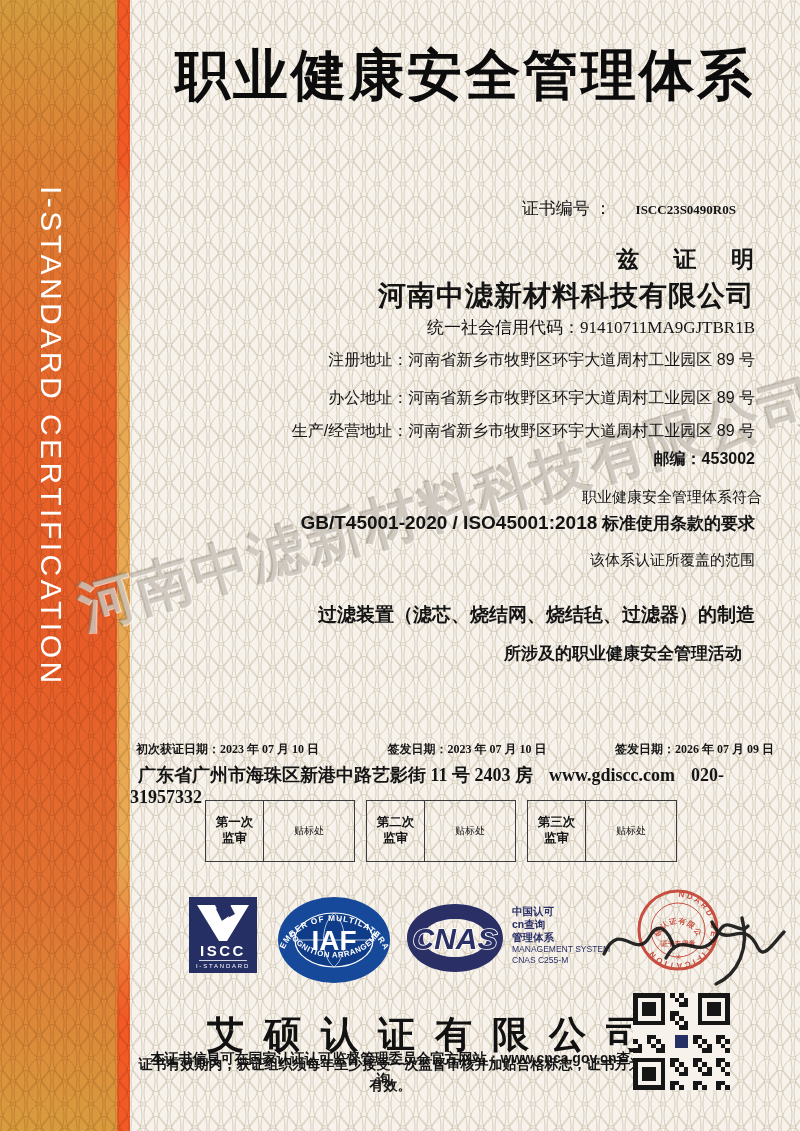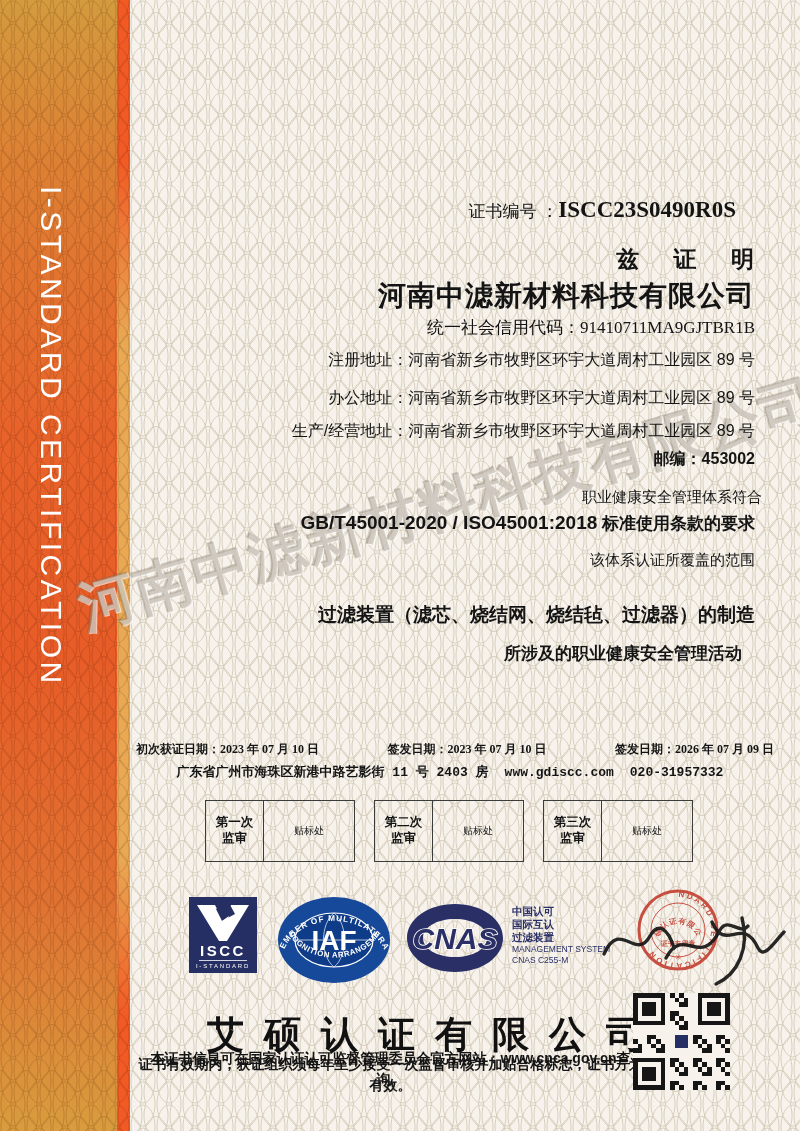--- a/index.html
+++ b/index.html
@@ -17,38 +17,38 @@
   
   .watermark{position:absolute;left:80px;top:572px;z-index:4;transform:rotate(-16deg);
         transform-origin:left center;white-space:nowrap;font-size:57px;font-weight:700;
         letter-spacing:2px;color:rgba(168,156,138,.42);
         text-shadow:1px 1px 0 rgba(255,255,255,.65),-1px -1px 0 rgba(110,100,85,.28);}
   .content{position:absolute;inset:0;z-index:5;}
   .abs{position:absolute;}
   .title{left:130px;right:0;text-align:center;font-weight:900;color:#0c0c0c;
          font-size:55px;letter-spacing:3px;line-height:1;}
   .certno{top:197px;right:64px;font-size:17px;}
-  .certno .num{font-family:"Liberation Serif",serif;font-weight:700;font-size:23px;}
+  .certno .num{font-family:"Liberation Serif",serif;font-weight:700;font-size:13px;margin-left:24px;}
   .attest{top:244px;right:46px;font-size:23px;font-weight:600;letter-spacing:14px;margin-right:-14px;}
   .company{top:277px;right:45px;font-size:28px;font-weight:700;letter-spacing:1px;}
   .credit{top:316px;right:45px;font-size:17px;font-family:"Liberation Serif",serif;}
   .addr{right:45px;font-size:16px;font-weight:500;}
   .postal{top:449px;right:45px;font-size:16px;font-weight:700;}
   .std1{top:488px;right:38px;font-size:15px;font-weight:500;}
   .std2{top:512px;right:45px;font-size:17px;font-weight:700;}
   .std2 .codes{font-size:19px;font-family:"Liberation Sans",sans-serif;text-align:center;}
   .std3{top:551px;right:45px;font-size:15px;font-weight:500;}
   .scope1{top:602px;right:45px;font-size:19px;font-weight:700;}
   .scope2{top:642px;right:58px;font-size:17px;font-weight:700;}
   .dates{top:741px;left:136px;right:26px;display:flex;justify-content:space-between;
          font-size:12px;font-family:"Liberation Serif",serif;font-weight:600;}
-  .contactline{top:763px;left:130px;right:30px;text-align:center;font-size:13px;
-         font-family:Liberation Mono, monospace;font-weight:600;}
+  .contactline{top:763px;left:130px;right:30px;text-align:left;font-size:18px;
+         font-family:Liberation Serif, serif;font-weight:600;}
   .contactline span{margin:0 8px;}
-  .audit{top:800px;left:205px;display:flex;gap:19px;}
+  .audit{top:800px;left:205px;display:flex;gap:11px;}
   .audit .box{width:148px;height:60px;border:1.5px solid #3c3c3c;display:flex;}
   .audit .c1{width:57px;border-right:1.5px solid #3c3c3c;display:flex;flex-direction:column;
          align-items:center;justify-content:center;font-size:12.5px;font-weight:600;line-height:1.25;}
   .audit .c2{flex:1;display:flex;align-items:center;justify-content:center;font-size:10px;font-weight:400;}
   .logo{position:absolute;}
   .cnas-text{top:905px;left:512px;font-size:10.5px;line-height:1.25;color:#2a2f66;font-weight:700;}
   .cnas-text .en{font-size:8.5px;font-weight:400;letter-spacing:0;}
   .bigname{top:1010px;left:150px;width:570px;text-align:center;font-family:"Liberation Serif",serif;
          font-weight:600;font-size:37px;letter-spacing:20px;margin-right:-20px;color:#111;}
   .note{left:138px;width:505px;text-align:center;font-size:14px;font-weight:700;line-height:1.5;}
@@ -78,20 +78,21 @@
     </defs>
     <rect width="800" height="1131" fill="url(#guil)"></rect>
   </svg>
 
   <div class="band-text">I-STANDARD CERTIFICATION</div>
 
   <div class="watermark">河南中滤新材料科技有限公司</div>
 
   <div class="content">
 
+    <div class="abs title" style="top:48px;">职业健康安全管理体系</div>
 
     <div class="abs certno">
       <span>证书编号 ：</span><span class="num">ISCC23S0490R0S</span>
     </div>
 
     <div class="abs attest">兹 证 明</div>
     <div class="abs company">河南中滤新材料科技有限公司</div>
     <div class="abs credit">
       <span>统一社会信用代码：</span><span>91410711MA9GJTBR1B</span>
     </div>
@@ -183,22 +184,22 @@
     </svg>
 
     <svg class="logo" style="left:404px;top:902px;" width="102" height="72" viewBox="0 0 102 72">
       <path fill-rule="evenodd" fill="#2a2f66" d="M51 2 C78 2 99 17 99 36 C99 55 78 70 51 70 C24 70 3 55 3 36 C3 17 24 2 51 2 Z
                M51 17 C33 17 19 25 19 36 C19 47 33 55 51 55 C69 55 83 47 83 36 C83 25 69 17 51 17 Z"></path>
       <text x="51" y="47" text-anchor="middle" font-size="30" font-weight="bold" font-style="italic" fill="#2a2f66" stroke="#ffffff" stroke-width="1.6" paint-order="stroke" font-family="Liberation Sans, sans-serif">CNAS</text>
     </svg>
 
     <div class="abs cnas-text">
       <div>中国认可</div>
-      <div>国际互认</div>
-      <div>过滤装置</div>
+      <div>cn查询</div>
+      <div>管理体系</div>
       <div class="en">MANAGEMENT SYSTEM</div>
       <div class="en">CNAS C255-M</div>
     </div>
 
     <svg class="logo" style="left:636px;top:888px;opacity:.88;" width="84" height="84" viewBox="0 0 84 84">
       <circle cx="42" cy="42" r="39" fill="none" stroke="#c23a2c" stroke-width="3"></circle>
       <circle cx="42" cy="42" r="27" fill="none" stroke="#c23a2c" stroke-width="1"></circle>
       <defs>
         <path id="sealRing" d="M42 9 A33 33 0 1 1 41.99 9"></path>
         <path id="sealInner" d="M22 50 A21 21 0 0 1 62 50"></path>

